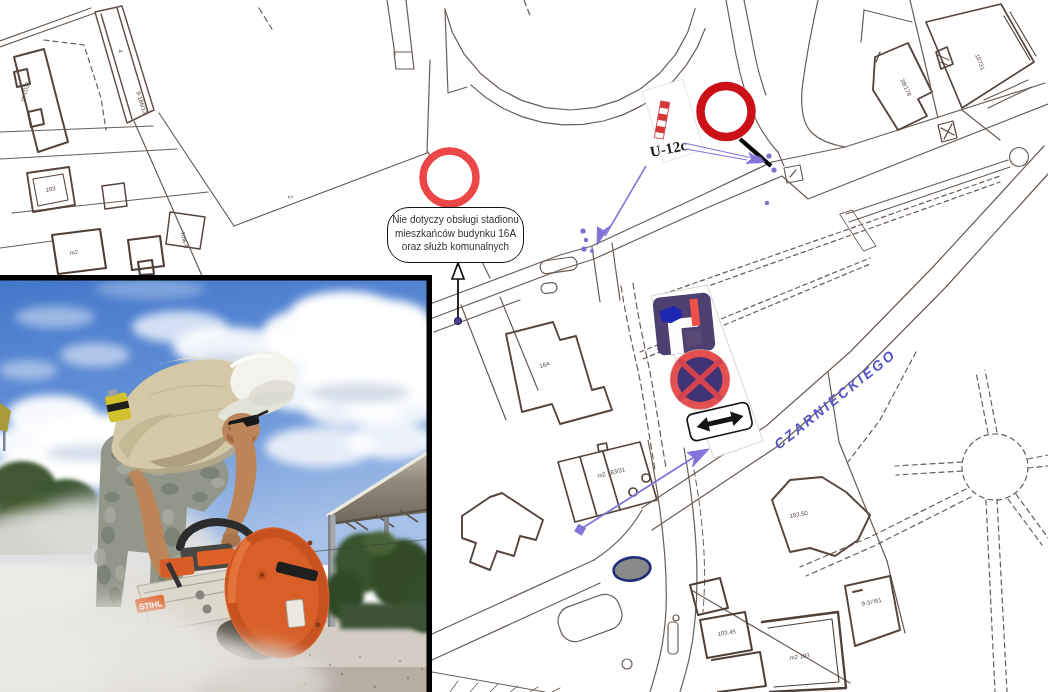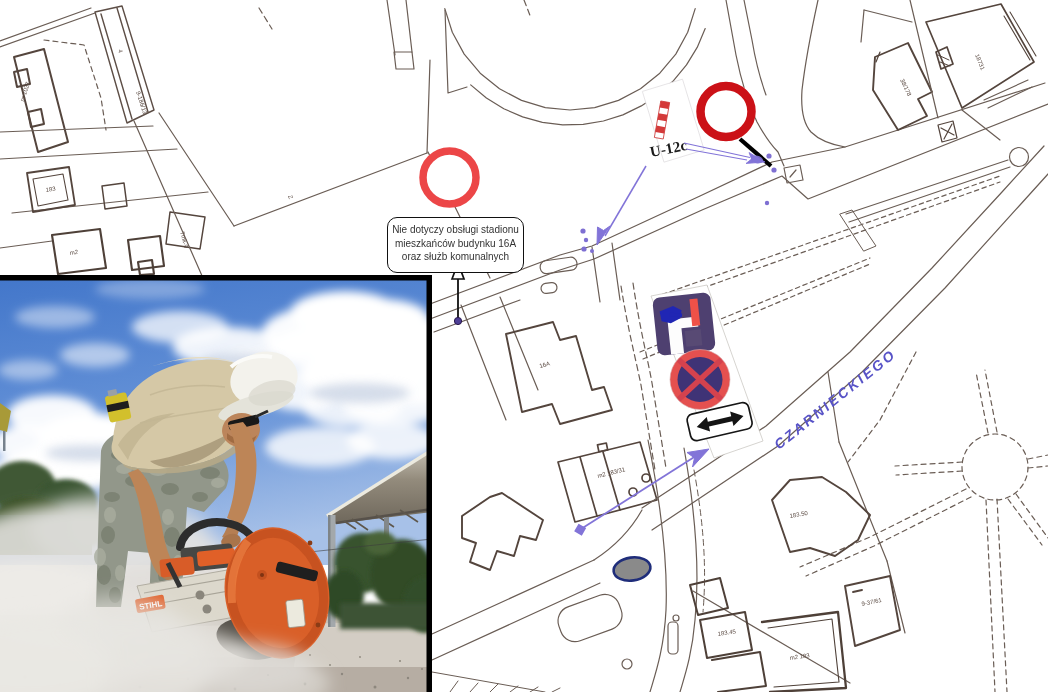--- a/index.html
+++ b/index.html
@@ -619,13 +619,13 @@
           <ellipse cx="180" cy="380" rx="70" ry="28" fill="#e6e4df" opacity="0.6"></ellipse>
           <ellipse cx="120" cy="345" rx="60" ry="26" fill="#e8e6e1" opacity="0.5"></ellipse>
 </g>
 
 <rect x="0" y="0" width="432" height="5.5" fill="#000"></rect>
 
 <rect x="426.5" y="0" width="5.5" height="417" fill="#000"></rect>
 </g>
 </svg>
 
-<div class="abs" style="left:387px;top:217px;width:135px;height:49px;background:#fff;border:1.7px solid #111;border-radius:10px;font-size:10px;line-height:13.6px;color:#333;text-align:center;padding-top:5px;letter-spacing:0px;white-space:nowrap;">Nie dotyczy obsługi stadionu<br>mieszkańców budynku 16A<br>oraz służb komunalnych</div>
+<div class="abs" style="left:387px;top:207px;width:135px;height:49px;background:#fff;border:1.7px solid #111;border-radius:22px;font-size:10px;line-height:13.6px;color:#333;text-align:center;padding-top:5px;letter-spacing:0px;white-space:nowrap;">Nie dotyczy obsługi stadionu<br>mieszkańców budynku 16A<br>oraz służb komunalnych</div>
 </div>
 </body></html>

